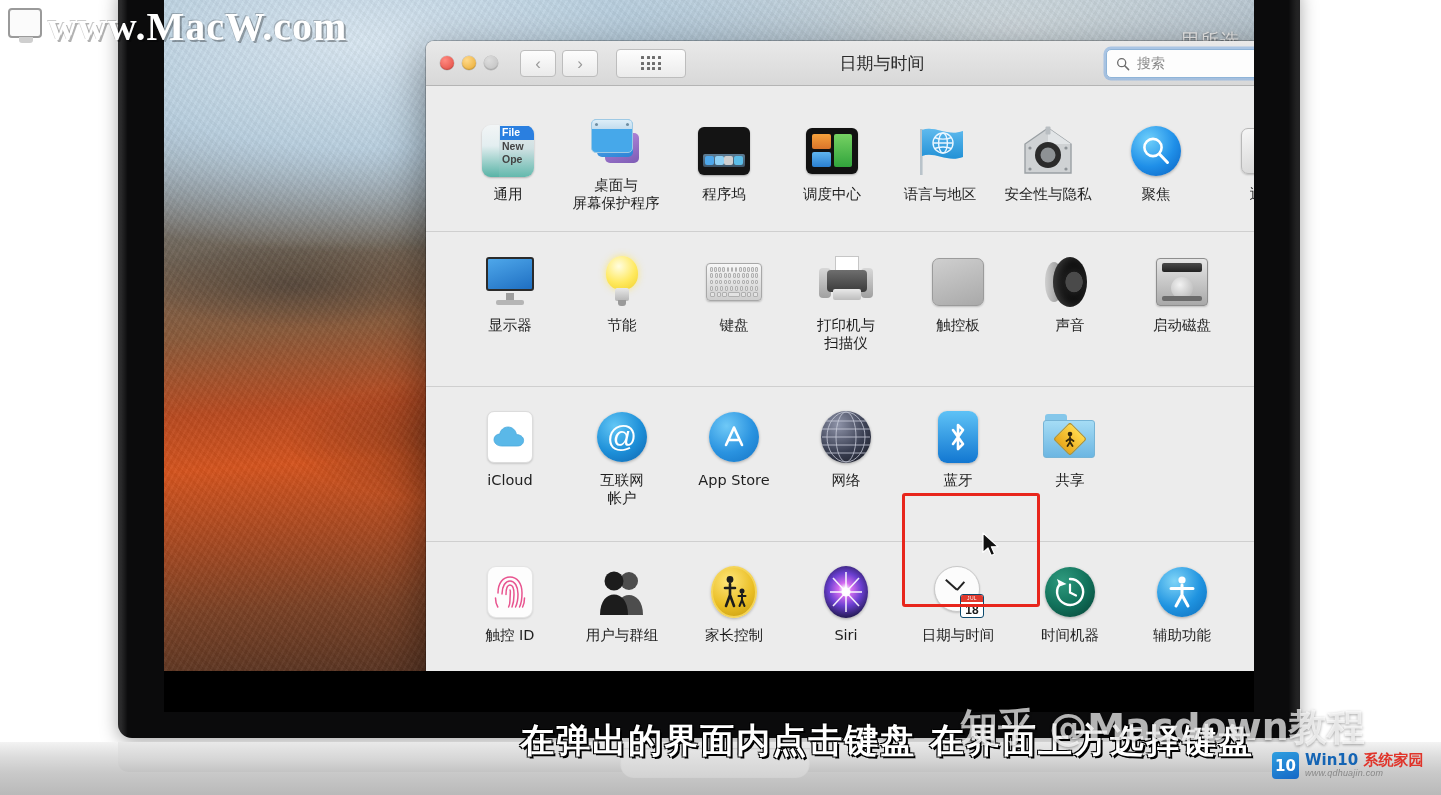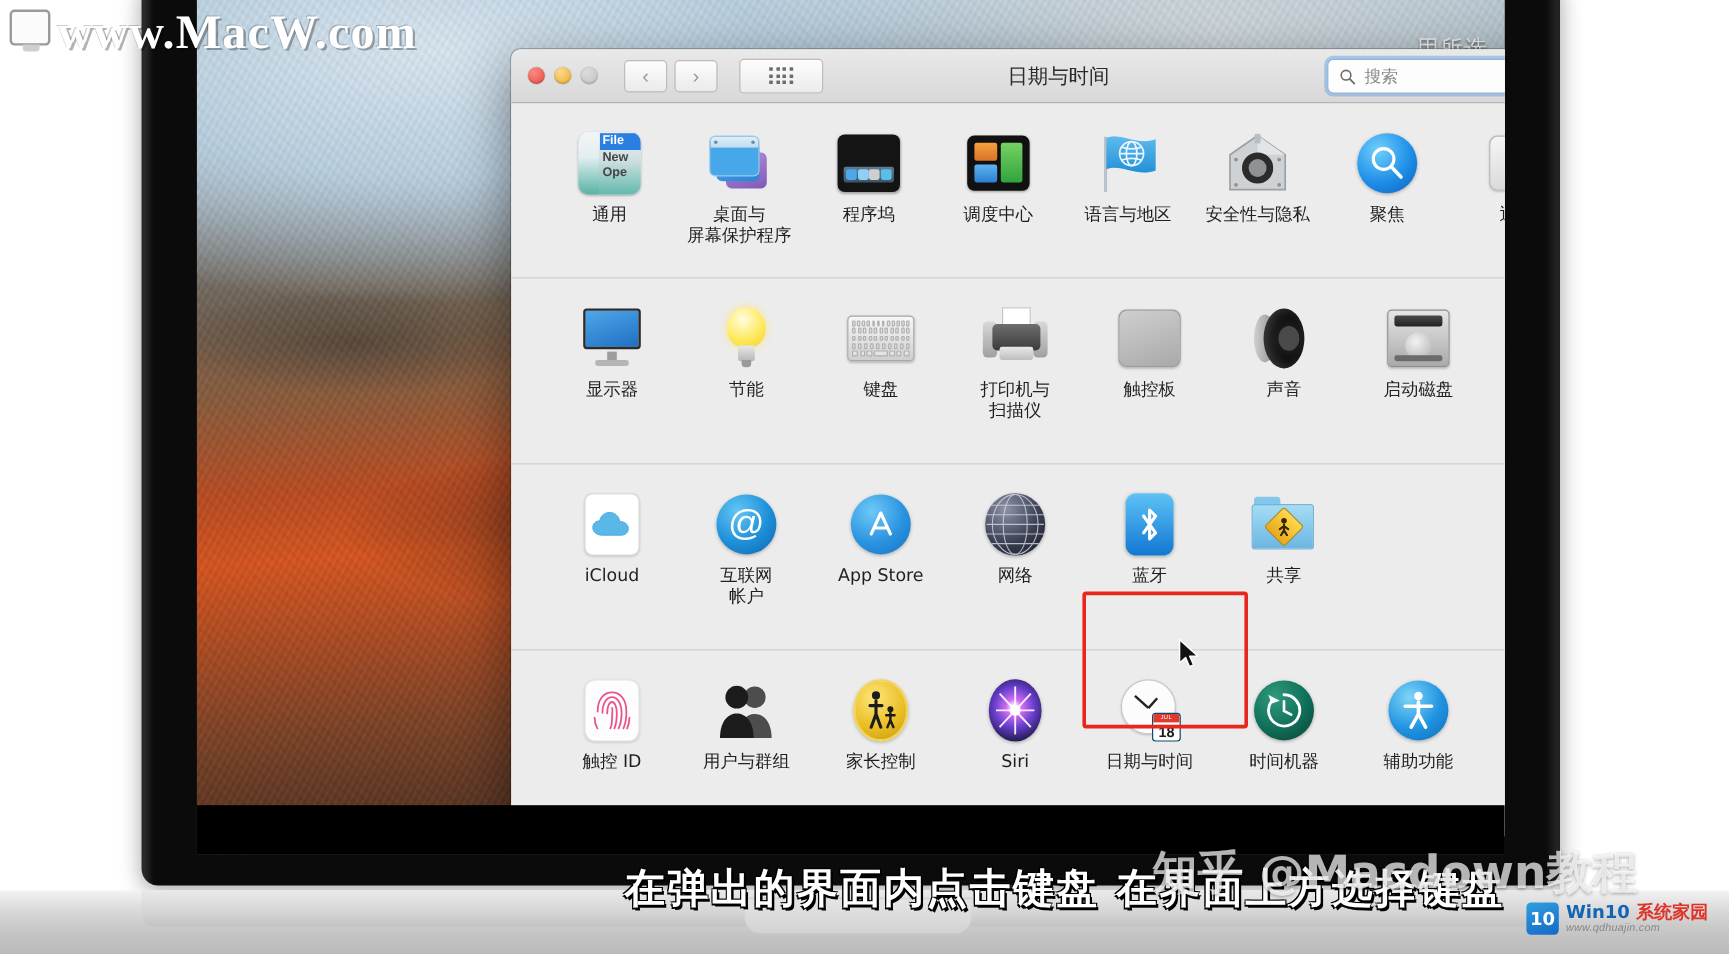--- a/index.html
+++ b/index.html
@@ -147,21 +147,21 @@
 
   
   .rows{ background:#ececec; }
   .prow{
     display:flex; justify-content:flex-start; align-items:flex-start;
     padding: 16px 20px 12px 28px;
     border-bottom:1px solid #cfcfcf;
     position:relative;
   }
   .prow:last-child{ border-bottom:none; }
-  .row1{ height:146px; }
+  .row1{ height:146px;align-items:center; }
   .row2{ height:155px; }
   .row3{ height:155px; }
   .row4{ height:150px; }
 
   .pitem{
     width:112px;
     display:flex; flex-direction:column; align-items:center;
     gap:7px; padding-top:6px;
     position:relative;
   }

